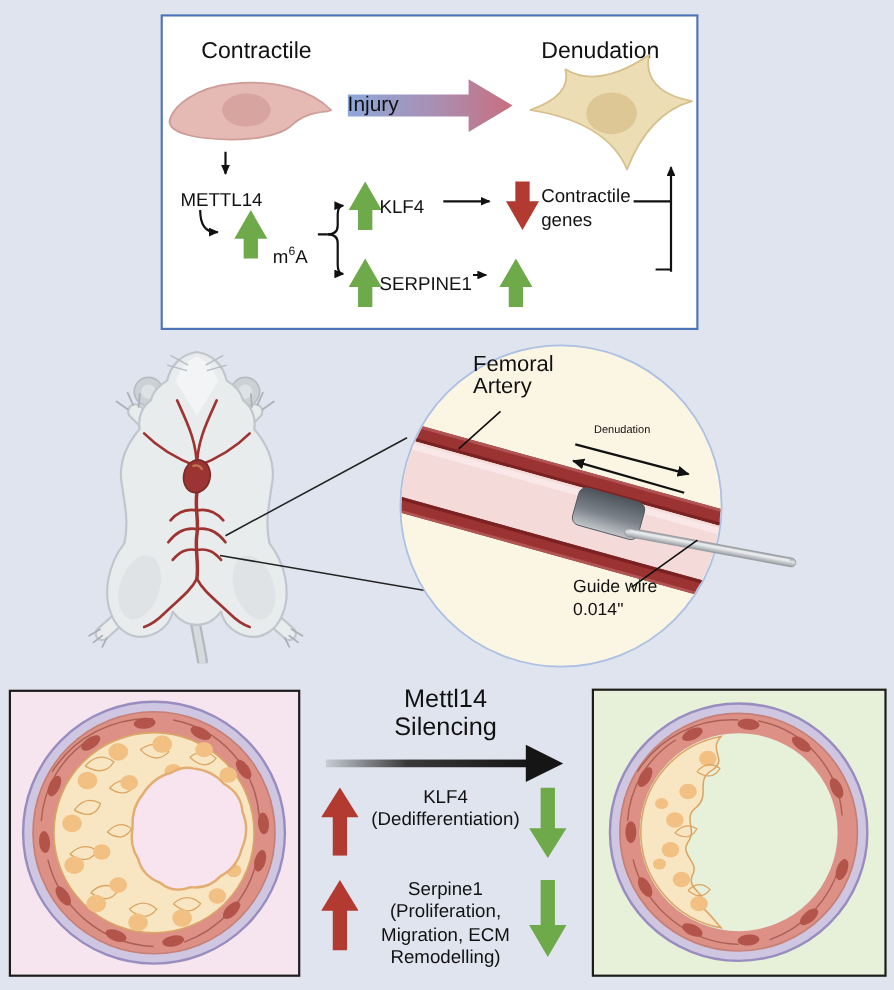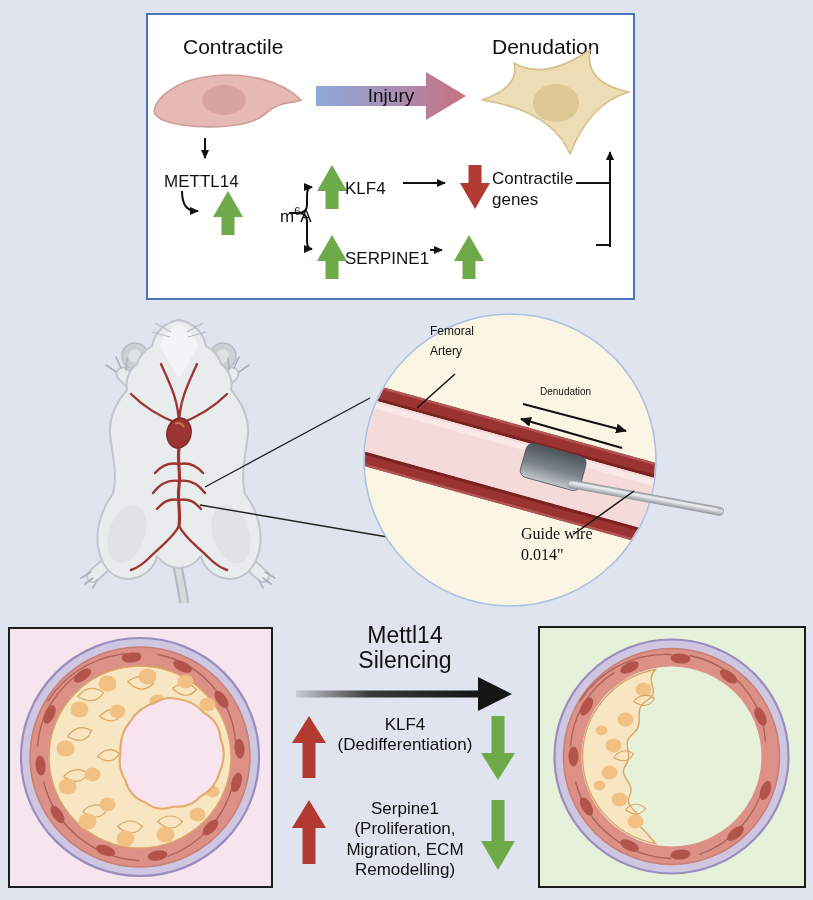--- a/index.html
+++ b/index.html
@@ -44,21 +44,21 @@
     <svg class="abs" style="left:168px;top:55px;" width="152" height="52" viewBox="0 0 152 52">
       <defs>
         <linearGradient id="injuryGrad" x1="0" y1="0" x2="1" y2="0">
           <stop offset="0%" stop-color="#8da9da"></stop>
           <stop offset="52%" stop-color="#a98fb4"></stop>
           <stop offset="100%" stop-color="#c86f7e"></stop>
         </linearGradient>
       </defs>
       <polygon points="0,16 110,16 110,2 150,26 110,50 110,36 0,36" fill="url(#injuryGrad)"></polygon>
     </svg>
-    <div class="abs lbl" style="left:168px;top:70px;width:150px;text-align:center;font-size:19px;">Injury</div>
+    <div class="abs lbl" style="left:168px;top:70px;width:150px;font-size:19px;">Injury</div>
 
     <svg class="abs" style="left:0;top:0;" width="485" height="283" viewBox="0 0 485 283">
       <defs>
         <marker id="ah1" markerUnits="userSpaceOnUse" markerWidth="10" markerHeight="8" refX="8" refY="4" orient="auto">
           <path d="M0,0 L9,4 L0,8 Z" fill="#111"></path>
         </marker>
       </defs>
       <g stroke="#111" stroke-width="2" fill="none">
         <path d="M57,123 V143" marker-end="url(#ah1)"></path>
         <path d="M34,176 Q34,196 48,196 L50,196" marker-end="url(#ah1)"></path>
@@ -75,21 +75,21 @@
       <g>
         <polygon points="15,0 30,26 21.5,26 21.5,44 8.5,44 8.5,26 0,26" transform="translate(65,176)" fill="#6faa4a"></polygon>
         <polygon points="15,0 30,26 21.5,26 21.5,44 8.5,44 8.5,26 0,26" transform="translate(169,150)" fill="#6faa4a"></polygon>
         <polygon points="15,0 30,26 21.5,26 21.5,44 8.5,44 8.5,26 0,26" transform="translate(169,220)" fill="#6faa4a"></polygon>
         <polygon points="15,0 30,26 21.5,26 21.5,44 8.5,44 8.5,26 0,26" transform="translate(306,220)" fill="#6faa4a"></polygon>
         <polygon points="15,44 30,18 21.5,18 21.5,0 8.5,0 8.5,18 0,18" transform="translate(312,150)" fill="#b23a31"></polygon>
       </g>
     </svg>
 
     <div class="abs small-lbl lbl" style="left:16px;top:156px;">METTL14</div>
-    <div class="abs small-lbl lbl" style="left:100px;top:186px;margin-left:32px;"><span>m</span><sup class="m6">6</sup><span>A</span></div>
+    <div class="abs small-lbl lbl" style="left:100px;top:204px;"><span>m</span><sup class="m6">6</sup><span>A</span></div>
     <div class="abs small-lbl lbl" style="left:197px;top:163px;">KLF4</div>
     <div class="abs small-lbl lbl" style="left:197px;top:233px;">SERPINE1</div>
     <div class="abs small-lbl lbl prelined" style="left:344px;top:153px;">Contractile
 genes</div>
   </div>
 
   <svg class="abs" style="left:75px;top:318px;" width="205" height="285" viewBox="0 0 205 285">
 
     <circle cx="60" cy="38" r="13" fill="#ccd1d6" stroke="#b6bcc2" stroke-width="1.5"></circle>
     <circle cx="148" cy="38" r="13" fill="#ccd1d6" stroke="#b6bcc2" stroke-width="1.5"></circle>
@@ -213,24 +213,24 @@
       <path d="M163,96 L266,123" marker-end="url(#ah2)"></path>
       <path d="M262,140 L161,111" marker-end="url(#ah2)"></path>
     </g>
 
     <g stroke="#111" stroke-width="1.5">
       <line x1="95" y1="66" x2="57" y2="100"></line>
       <line x1="214" y1="226" x2="274" y2="183"></line>
     </g>
   </svg>
 
-  <div class="abs lbl prelined" style="left:430px;top:321px;font-size:12px;line-height:20px;">Femoral
+  <div class="abs lbl prelined" style="left:430px;top:321px;font-size:20px;line-height:20px;">Femoral
 Artery</div>
   <div class="abs lbl" style="left:540px;top:386px;font-size:10px;">Denudation</div>
-  <div class="abs lbl prelined" style="left:521px;top:523px;font-size:16px;line-height:21px;font-family:Liberation Serif, serif;">Guide wire
+  <div class="abs lbl prelined" style="left:521px;top:523px;font-size:16px;line-height:21px;">Guide wire
 0.014"</div>
 
   <div id="panel-left" class="abs panel">
     <svg width="260" height="256" viewBox="0 0 260 256">
       <g transform="translate(-2.5,-2.5)">
         <circle cx="132.5" cy="130.5" r="119" fill="#cfc7e1" stroke="#998dc0" stroke-width="2.2"></circle>
         <circle cx="132.5" cy="130.5" r="110" fill="#dc9086" stroke="#c67f75" stroke-width="1.5"></circle>
         <g stroke="#aa6054" stroke-width="1.3" fill="none">
           <path d="M40,75 A104,104 0 0 1 132,27"></path>
           <path d="M132,234 A104,104 0 0 1 36,155"></path>

